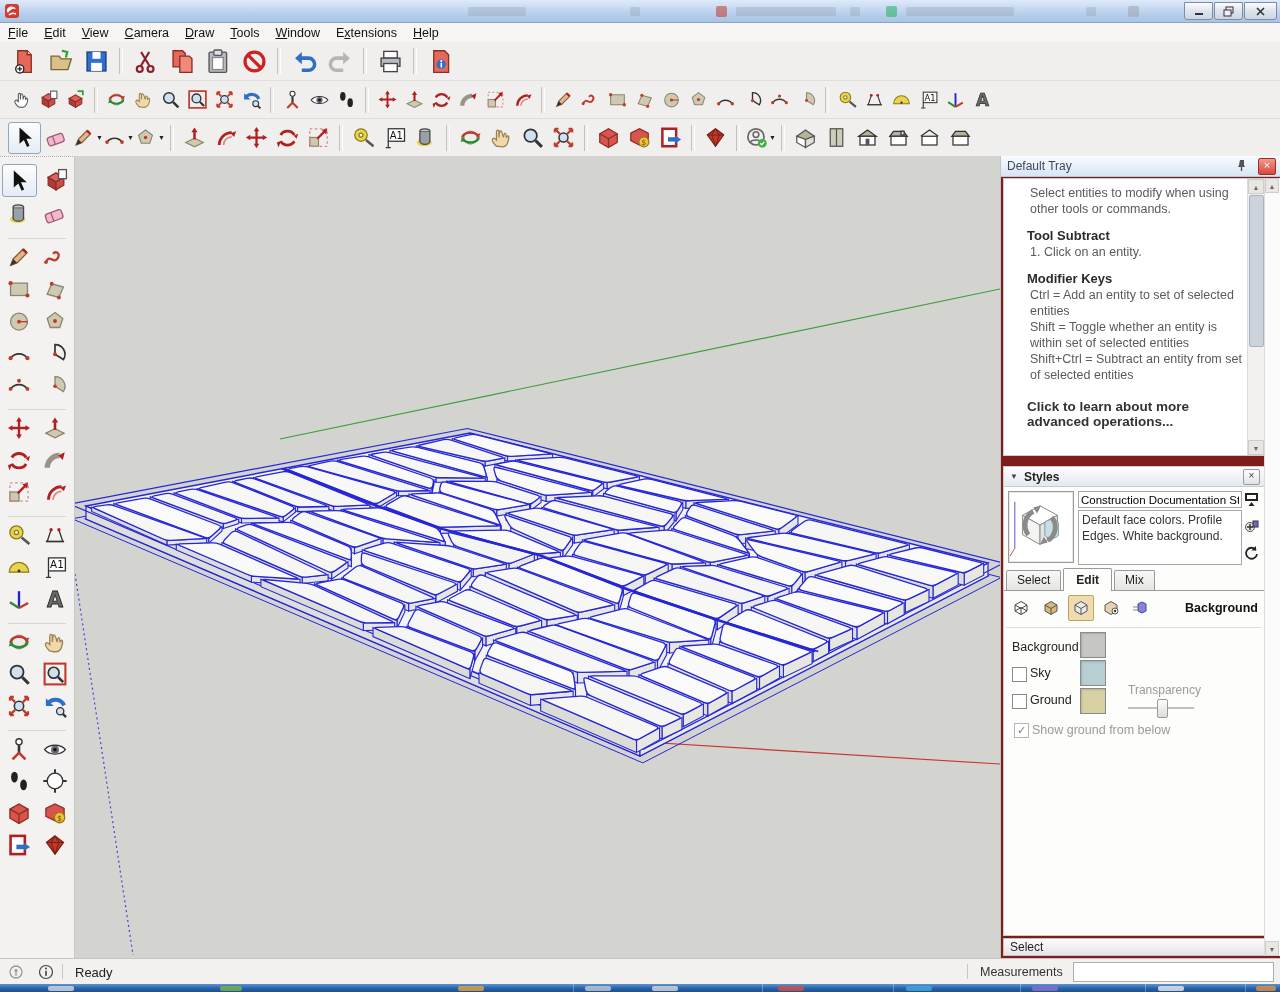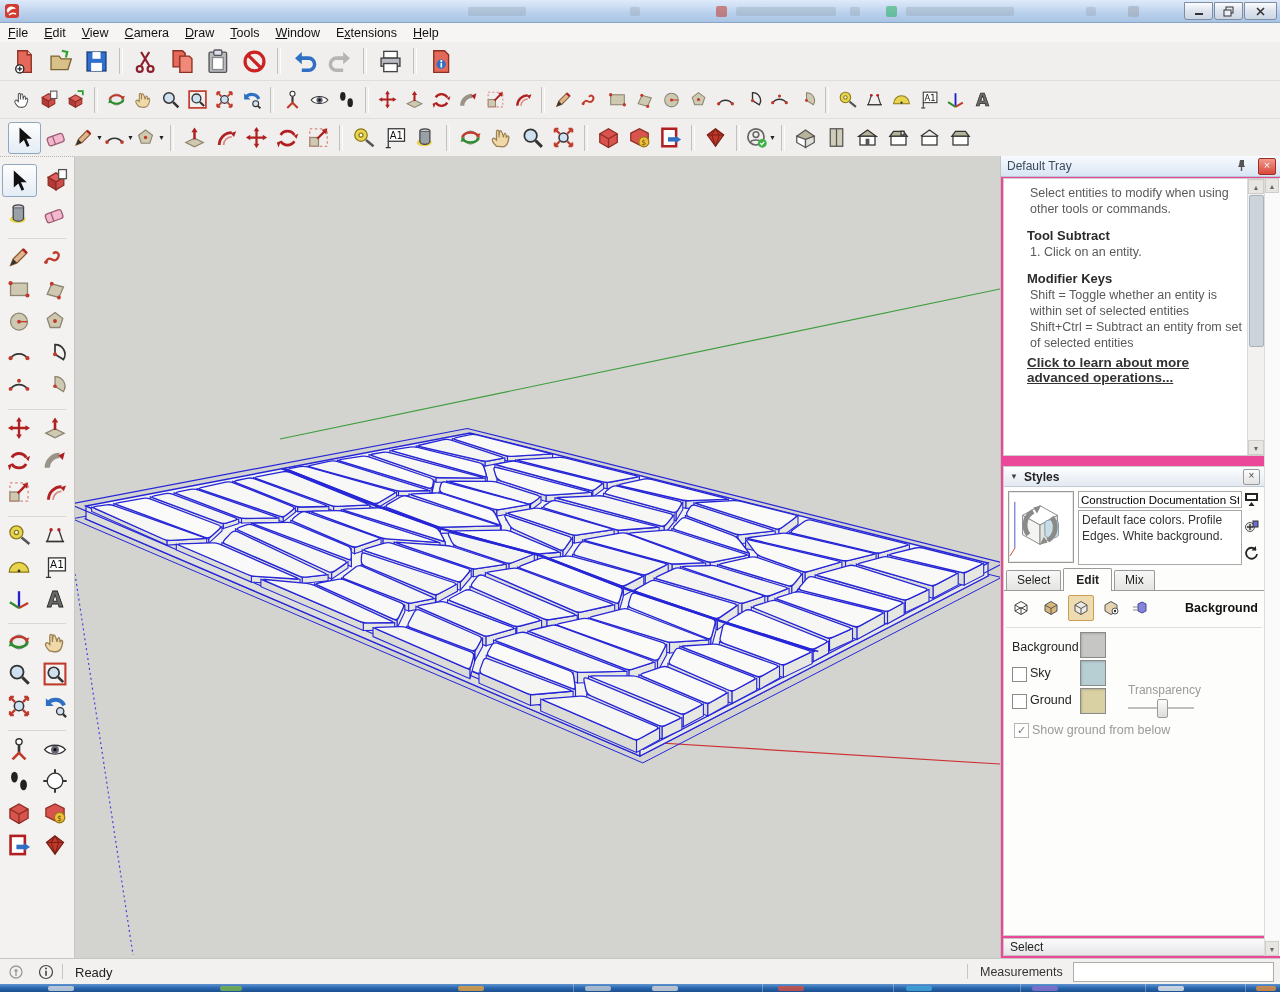--- a/index.html
+++ b/index.html
@@ -36,32 +36,32 @@
   .tsep{width:2px;height:26px;margin:0 5px;border-left:1px solid #c3c1bd;border-right:1px solid #fcfcfa;flex:0 0 auto;}
   
   #leftbar{position:absolute;left:0;top:156px;width:75px;height:802px;background:#f3f2f0;
     border-right:1px solid #c9c7c3;border-top:1px dotted #b5b3ae;padding-top:6px;box-sizing:border-box;}
   .lrow{display:flex;justify-content:center;gap:3px;margin:1px 0;}
   .btn.lb{width:33px;height:31px;} .btn.lb svg{width:26px;height:26px;}
   .lsep{height:7px;margin:2px 8px;border-bottom:1px solid #d8d6d2;}
   
   #viewport{position:absolute;left:75px;top:156px;width:925px;height:802px;background:#d3d3d0;}
   
-  #tray{position:absolute;left:1000px;top:156px;width:280px;height:802px;background:#ec4899;border-left:1px solid #c5c3bf;box-sizing:border-box;}
+  #tray{position:absolute;left:1000px;top:156px;width:280px;height:802px;background:#7f1d1d;border-left:1px solid #c5c3bf;box-sizing:border-box;}
   .tray-header{position:absolute;left:0;top:0;width:280px;height:20px;
     background:linear-gradient(#f8fbff,#d9e5f4);border-bottom:1px solid #b9c6d6;}
   .tray-header .ttl{position:absolute;left:6px;top:3px;font-size:12px;color:#3a4a5c;}
   .pin{position:absolute;right:32px;top:2px;width:15px;height:15px;}
   .tclose{position:absolute;right:5px;top:2px;width:16px;height:15px;background:linear-gradient(#f29a8e,#d9473a);
     border:1px solid #9c2f24;border-radius:2px;color:#fff;font-size:11px;line-height:13px;text-align:center;}
   #instructor{position:absolute;left:2px;top:22px;width:262px;height:278px;background:#fff;border:1px solid #cfcdc9;box-sizing:border-box;}
   .ins-body{position:absolute;left:0;top:0;right:17px;bottom:0;padding:6px 4px 0 26px;overflow:hidden;}
   .ins-body p{margin:0;font-size:12.5px;line-height:1.28;color:#5a5a5a;}
   .ins-body h4{margin:11px 0 1px -3px;font-size:13px;color:#2b2b2b;}
-  .ins-body h4.learn{margin-top:4px;font-size:13.5px;color:#333;text-decoration:underline;}
+  .ins-body h4.learn{margin-top:16px;font-size:13.5px;color:#333;}
   .vscroll{position:absolute;right:0;top:0;width:16px;bottom:0;background:#f2f1ef;border-left:1px solid #dcdad6;}
   .varr{position:absolute;left:0;width:16px;height:15px;background:#e8e6e2;color:#6a6a6a;font-size:7px;
     text-align:center;line-height:15px;border:1px solid #cfcdc9;box-sizing:border-box;}
   .vthumb{position:absolute;left:1px;width:13px;background:#cdd3da;border:1px solid #a9b2bc;border-radius:2px;}
   
   #styles-panel{position:absolute;left:2px;top:310px;width:262px;height:470px;background:#fdfdfc;border:1px solid #cfcdc9;box-sizing:border-box;}
   .sp-header{position:absolute;left:0;top:0;right:0;height:19px;background:linear-gradient(#fcfdfe,#e3e9f2);
     border-bottom:1px solid #c5cbd4;font-size:12px;color:#222;}
   .sp-header .tri{position:absolute;left:6px;top:5px;font-size:8px;color:#444;}
   .sp-header .lbl{position:absolute;left:20px;top:3px;font-weight:bold;}
@@ -1282,20 +1282,21 @@
           </svg></span>
       <span class="tclose">×</span>
     </div>
 
     <div id="instructor">
       <div class="ins-body">
         <p>Select entities to modify when using other tools or commands.</p>
         <h4>Tool Subtract</h4>
         <p>1. Click on an entity.</p>
         <h4>Modifier Keys</h4>
+        <p>Ctrl = Add an entity to set of selected entities</p>
         <p>Shift = Toggle whether an entity is within set of selected entities</p>
         <p>Shift+Ctrl = Subtract an entity from set of selected entities</p>
         <h4 class="learn">Click to learn about more advanced operations...</h4>
       </div>
       <div class="vscroll">
         <div class="varr" style="top:0">▲</div>
         <div class="vthumb" style="top:16px;height:150px"></div>
         <div class="varr" style="bottom:0">▼</div>
       </div>
     </div>

